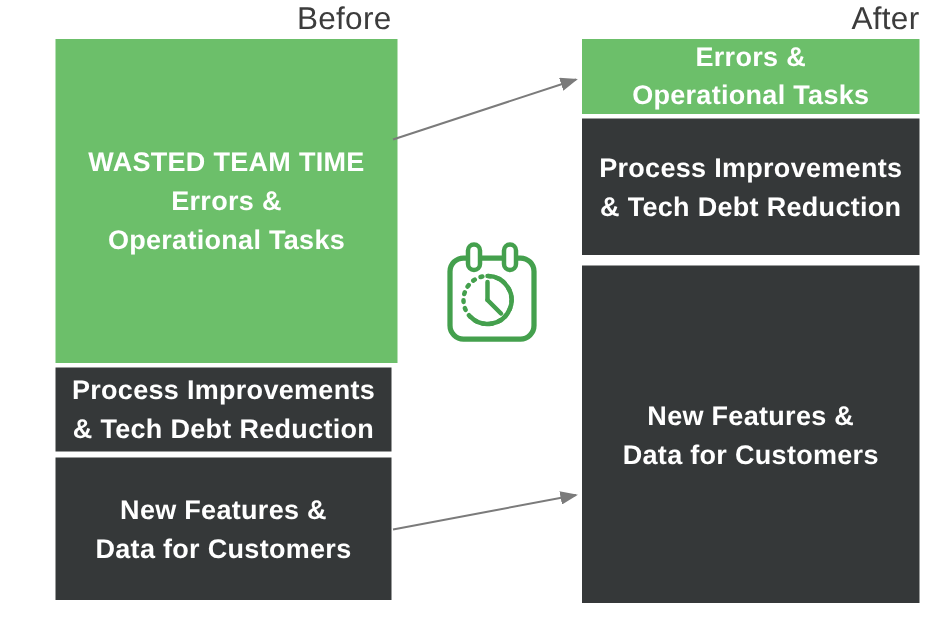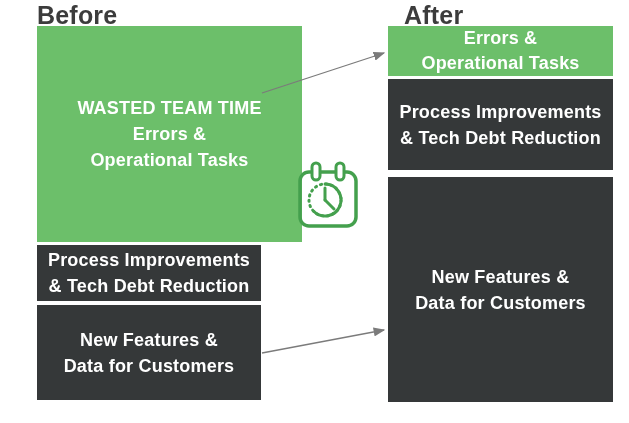--- a/index.html
+++ b/index.html
@@ -18,48 +18,48 @@
     overflow: hidden;
   }
   .canvas {
     position: relative;
     width: 629px; height: 423px;
     background: var(--bg);
   }
   .col-title {
     position: absolute;
     top: 1px;
-    text-align: left;
-    font-size: 25px;
-    font-weight: 700;
+    text-align: right;
+    font-size: 21px;
+    font-weight: 400;
     color: var(--title);
     letter-spacing: 0.2px;
   }
   .title-before { left: 37px; width: 224px; }
-  .title-after  { left: 404px; width: 225px; }
+  .title-after  { left: 388px; width: 225px; }
   .block {
     position: absolute;
     display: flex;
     align-items: center;
     justify-content: center;
     text-align: center;
     color: #ffffff;
     font-size: 18px;
     font-weight: bold;
     line-height: 26px;
     letter-spacing: 0.2px;
     white-space: pre-line;
     box-sizing: border-box;
     padding: 18px 4px;
   }
   .block.green { background: var(--green); }
   .block.dark  { background: var(--dark); }
 
   
-  .b1 { left: 37px; top: 26px;  width: 265px; height: 216px; }
+  .b1 { left: 37px; top: 26px;  width: 228px; height: 216px; }
   .b2 { left: 37px; top: 245px; width: 224px; height: 56px; }
   .b3 { left: 37px; top: 305px; width: 224px; height: 95px; }
   
   .a1 { left: 388px; top: 26px;  width: 225px; height: 50px; line-height: 25px; }
   .a2 { left: 388px; top: 79px;  width: 225px; height: 91px; }
   .a3 { left: 388px; top: 177px; width: 225px; height: 225px; }
 
   .overlay {
     position: absolute;
     left: 0; top: 0;

